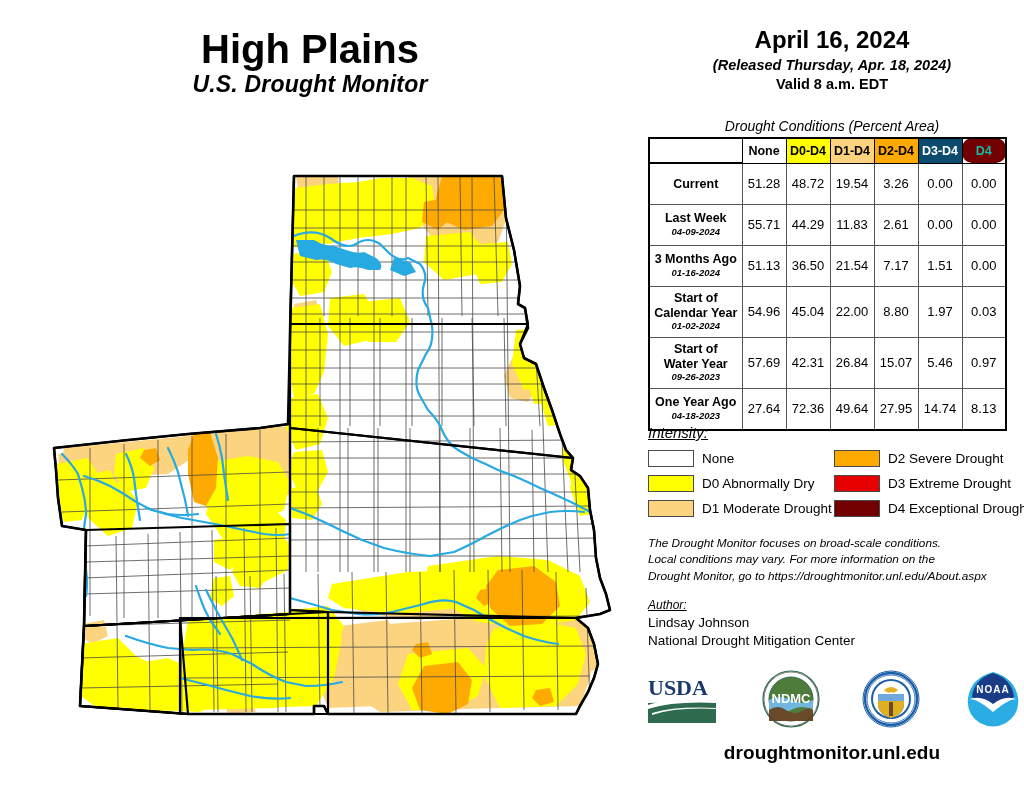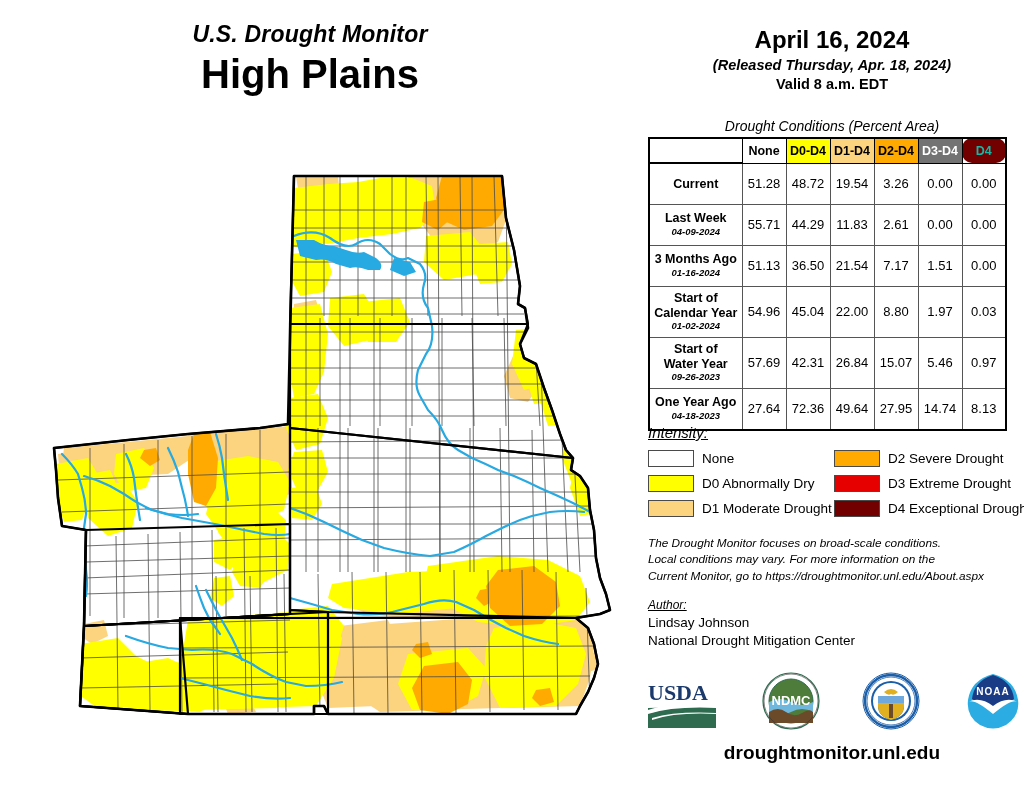--- a/index.html
+++ b/index.html
@@ -117,21 +117,21 @@
   th.hdr-corner {
     background: #ffffff;
     border-top: none !important;
     border-left: none !important;
     border-bottom: 2px solid #000 !important;
   }
   th.h-none { background: #ffffff; color: #000; }
   th.h-d0   { background: #FFFF00; color: #000; }
   th.h-d1   { background: #FCD37F; color: #000; }
   th.h-d2   { background: #FFAA00; color: #000; }
-  th.h-d3   { background: #737373; color: #ffffff; }
+  th.h-d3   { background: #0c4a6e; color: #ffffff; }
   th.h-d4   { background: #730000; color: #14b8a6; border-radius: 10px; }
 
   table.cond tbody td.rowlab {
     font-weight: bold;
     font-size: 12.5px;
     line-height: 1.15;
     padding: 3px 0;
   }
   td.rowlab .sub {
     display: block;
@@ -210,21 +210,21 @@
   }
 
   
   #logos {
     position: absolute;
     left: 6px;
     top: 668px;
     width: 378px;
     height: 66px;
     display: flex;
-    align-items: flex-end;
+    align-items: center;
     justify-content: space-between;
   }
   .logo { flex: 0 0 auto; }
   #site-url {
     position: absolute;
     left: 0px;
     top: 742px;
     width: 384px;
     text-align: center;
     font-size: 19px;
@@ -241,22 +241,22 @@
     height: 614px;
   }
   #map-svg { display: block; width: 612px; height: 614px; }
 </style>
 </head>
 <body>
 
 <div id="page">
 
   <div id="title-block">
+    <div id="title-main">High Plains</div>
     <div id="title-sub">U.S. Drought Monitor</div>
-    <div id="title-main">High Plains</div>
   </div>
 
   <div id="map-wrap">
     <svg id="map-svg" viewBox="0 0 612 614" xmlns="http://www.w3.org/2000/svg">
       <defs>
 
         <clipPath id="clipRegion">
           <path d="M266,18 L474,18 L478,60 L486,92 L492,128 L490,146 L497,150 L500,170 L492,186
                    L496,200 L508,206 L516,230 L524,252 L532,276 L538,292 L545,300 L543,312
                    L552,318 L560,330 L562,352 L566,372 L568,400 L572,420 L578,436 L582,452
@@ -640,21 +640,21 @@
           <div class="legend-item">
             <span class="swatch" style="background: rgb(115, 0, 0);"></span>
             <span class="legend-label">D4 Exceptional Drought</span>
           </div>
         </div>
     </div>
 
     <div id="disclaimer">
       <div>The Drought Monitor focuses on broad-scale conditions.</div>
       <div>Local conditions may vary. For more information on the</div>
-      <div>Current Monitor, go to https://droughtmonitor.unl.edu/About.aspx</div>
+      <div>Drought Monitor, go to https://droughtmonitor.unl.edu/About.aspx</div>
     </div>
 
     <div id="author-block">
       <div id="author-title">Author:</div>
       <div class="author-line">Lindsay Johnson</div>
       <div class="author-line">National Drought Mitigation Center</div>
     </div>
 
     <div id="logos">
 

